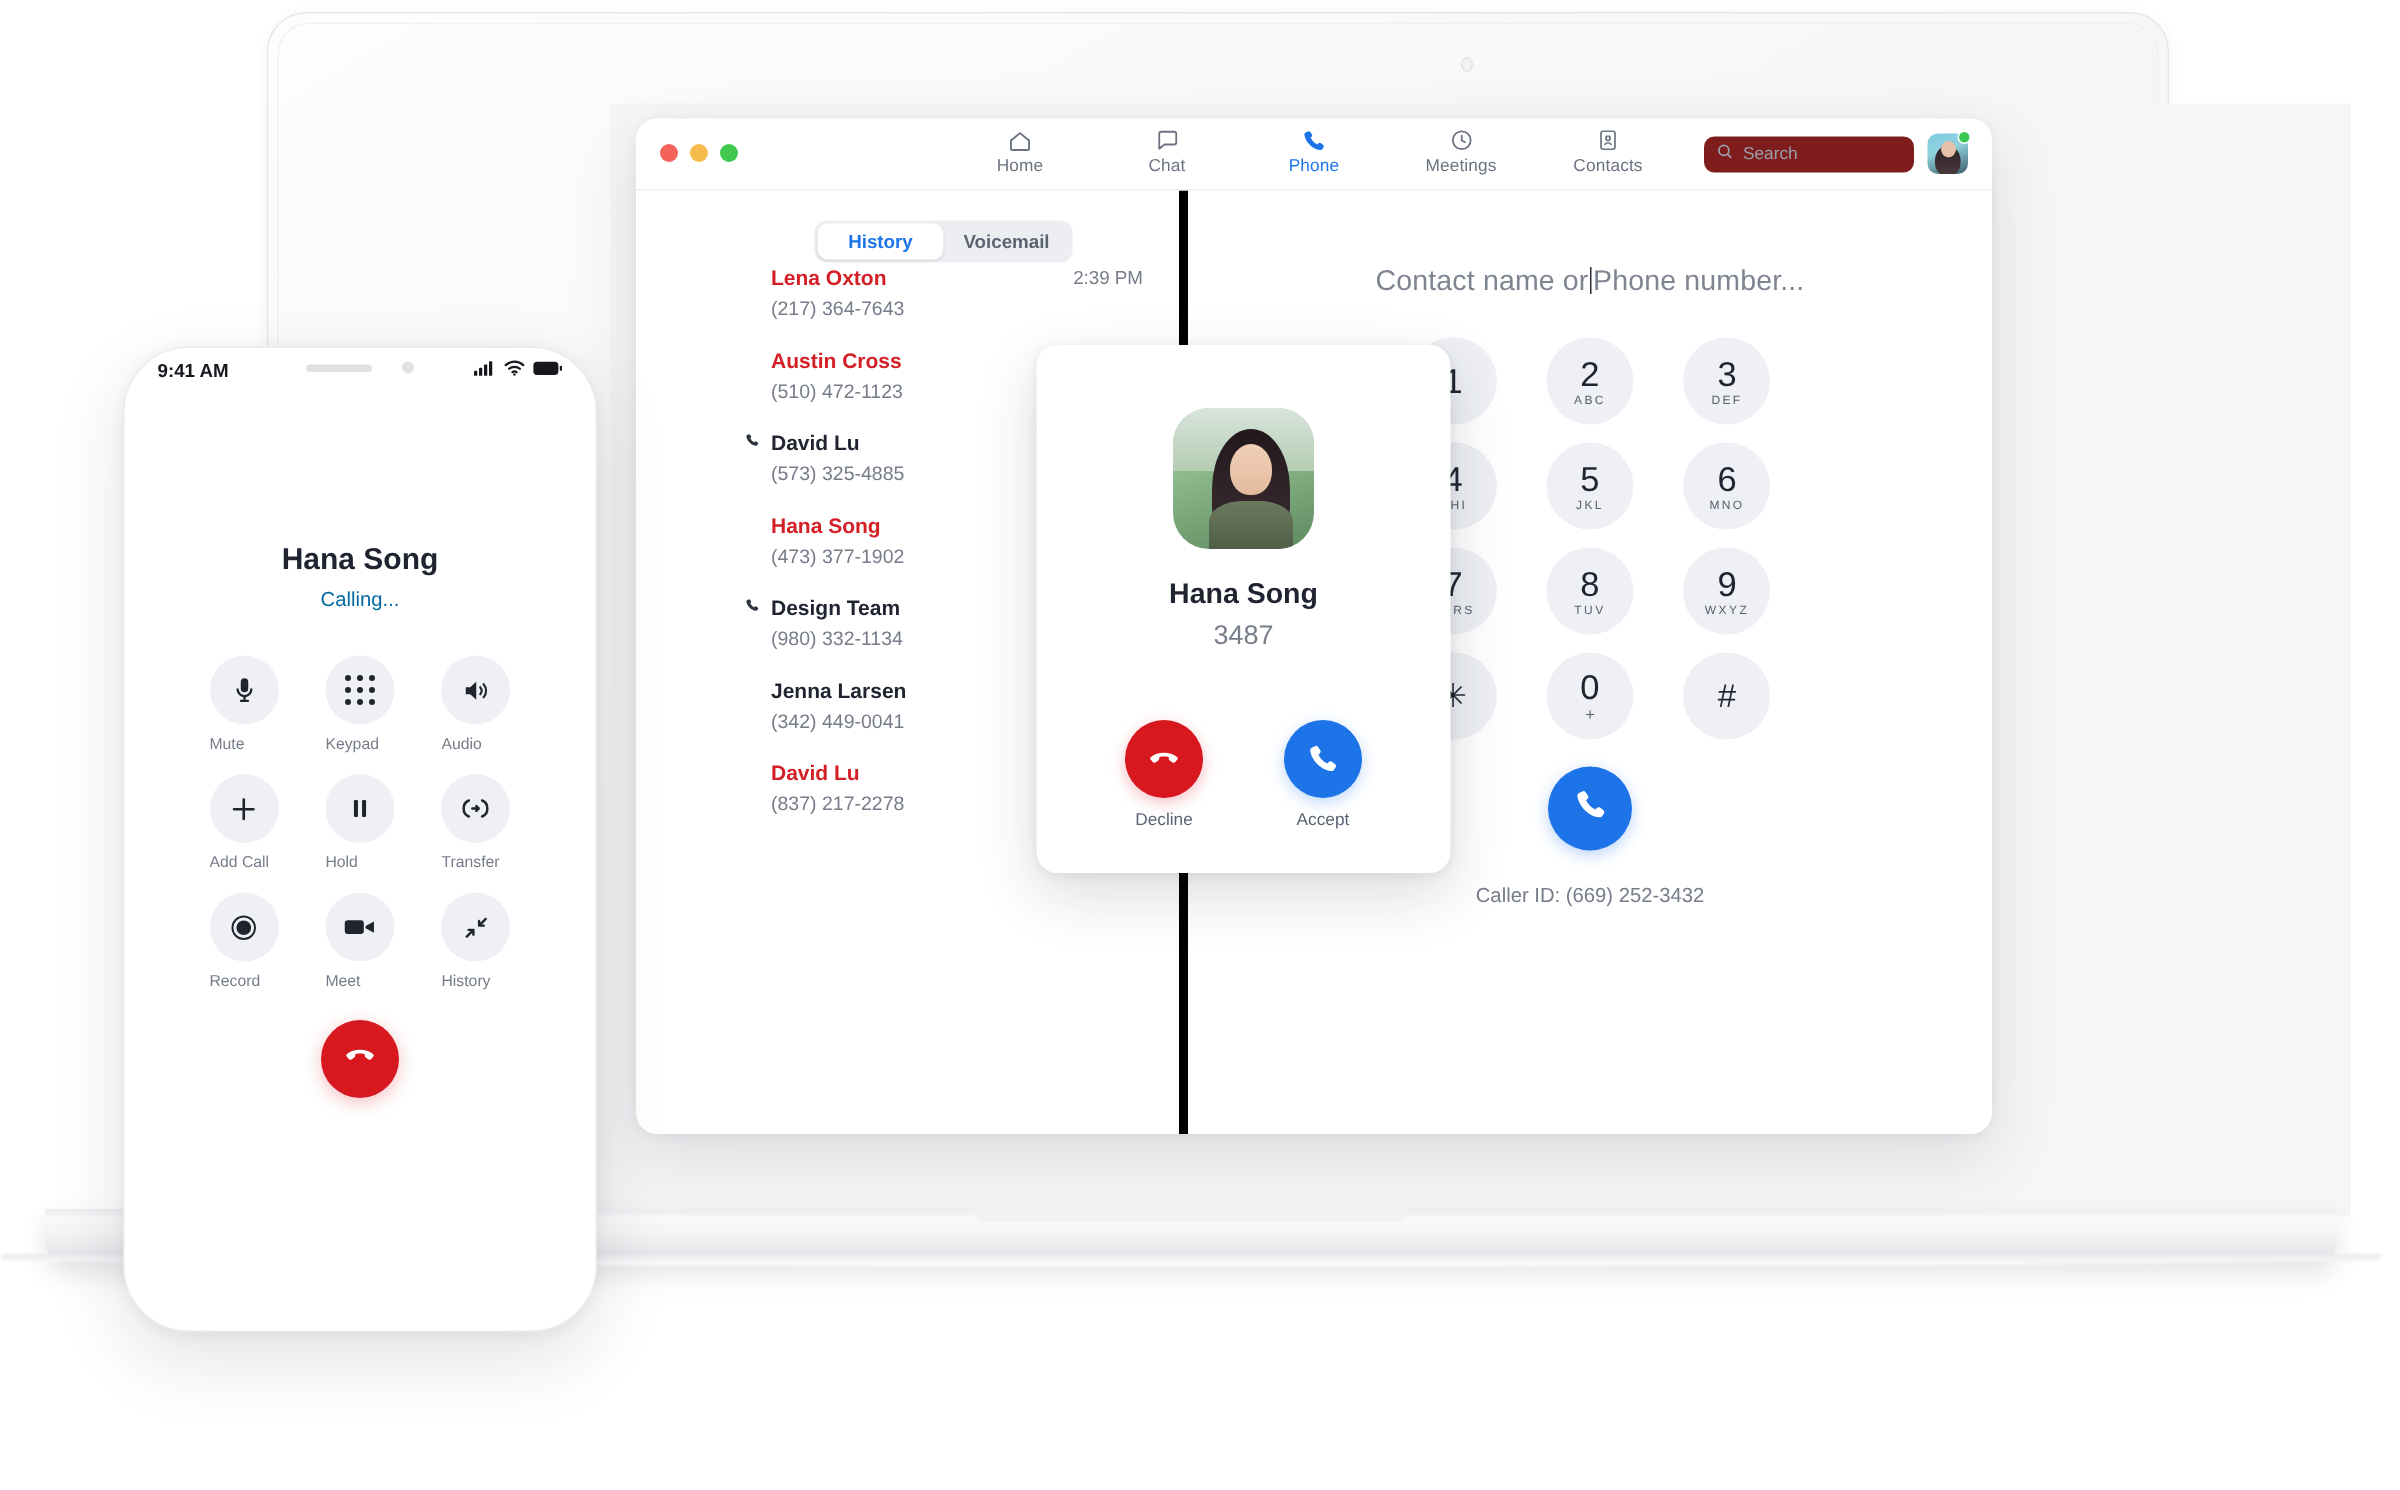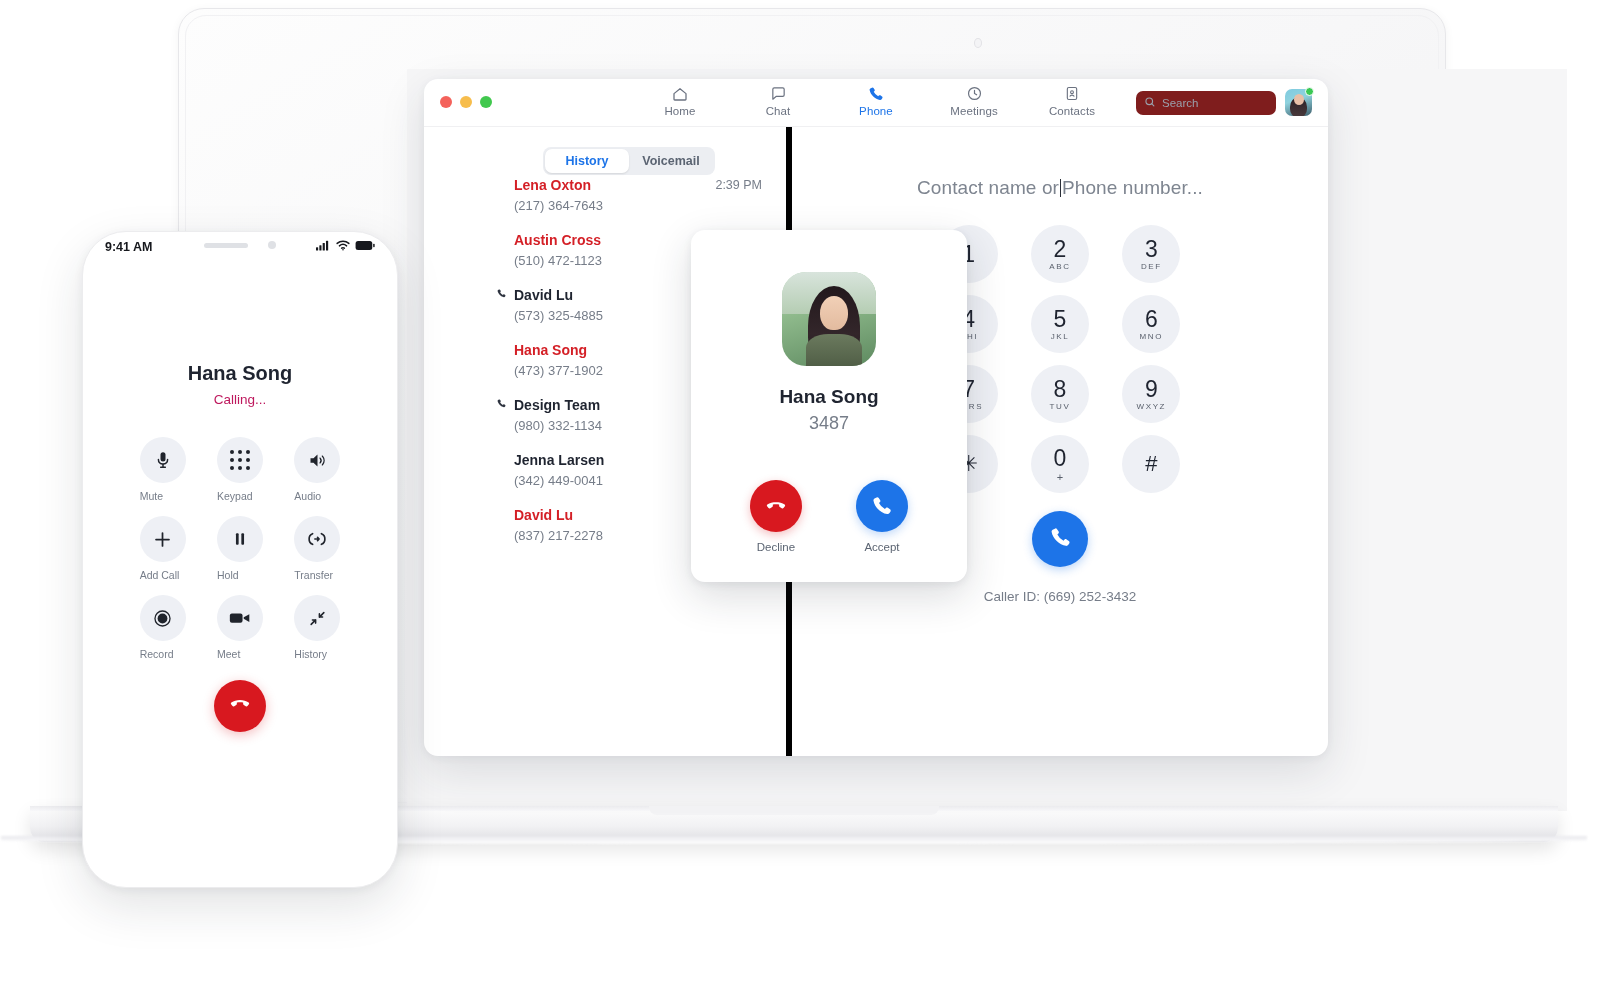--- a/index.html
+++ b/index.html
@@ -239,21 +239,21 @@
   .speaker { width: 44px; height: 5px; border-radius: 3px; background: #dfe1e5; }
   .frontcam { width: 8px; height: 8px; border-radius: 50%; background: #dfe1e5; }
   .phone-status {
     position: absolute; top: 0; left: 0; width: 100%; height: 30px;
     display: flex; align-items: center; justify-content: space-between;
     padding: 0 22px; font-size: 12.5px; font-weight: 600; color: #16181d;
   }
   .status-right { display: flex; align-items: center; gap: 5px; }
 
   .phone-title { text-align: center; margin-top: 130px; font-size: 20px; font-weight: 700; color: #1f2430; }
-  .phone-sub { text-align: center; margin-top: 7px; font-size: 13.5px; color: #be185d; }
+  .phone-sub { text-align: center; margin-top: 7px; font-size: 13.5px; color: #0369a1; }
 
   .ctrl-grid {
     margin: 30px auto 0; width: 232px;
     display: grid; grid-template-columns: repeat(3, 1fr);
     row-gap: 14px; justify-items: center;
   }
   .ctrl { display: flex; flex-direction: column; gap: 7px; cursor: pointer; }
   .ctrl-circle {
     width: 46px; height: 46px; border-radius: 50%; background: #eef0f5;
     display: flex; align-items: center; justify-content: center;

